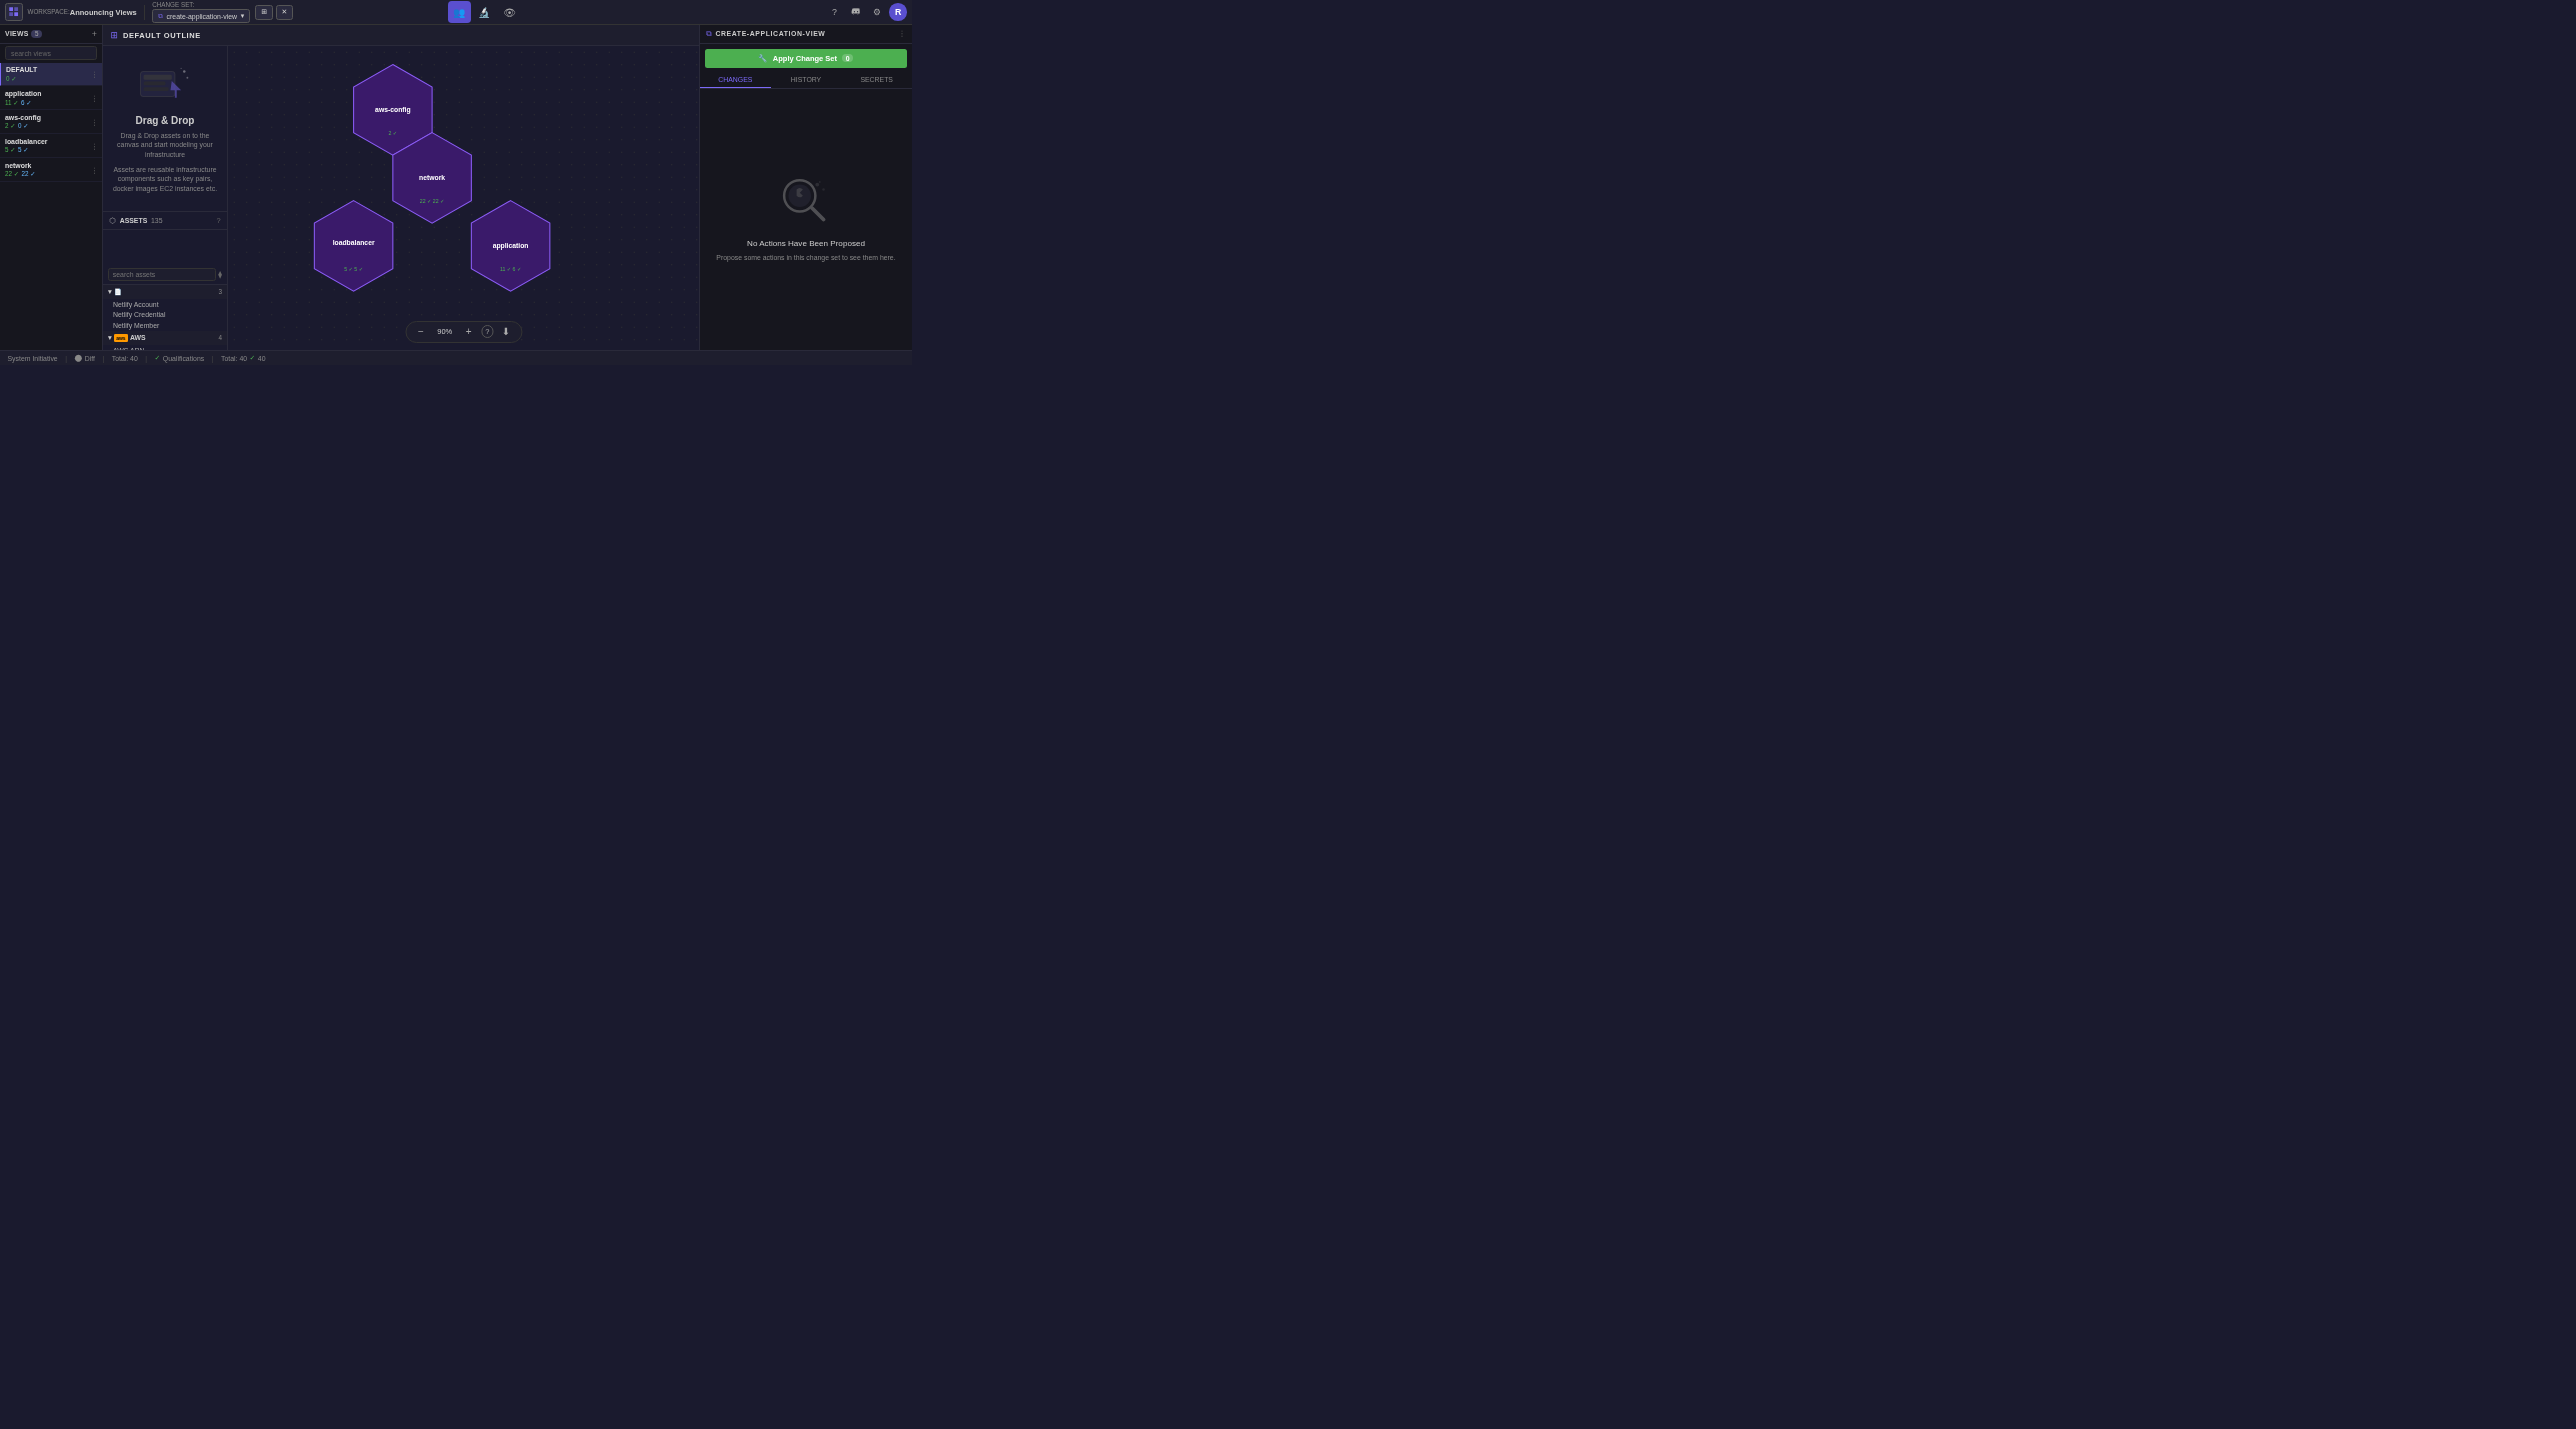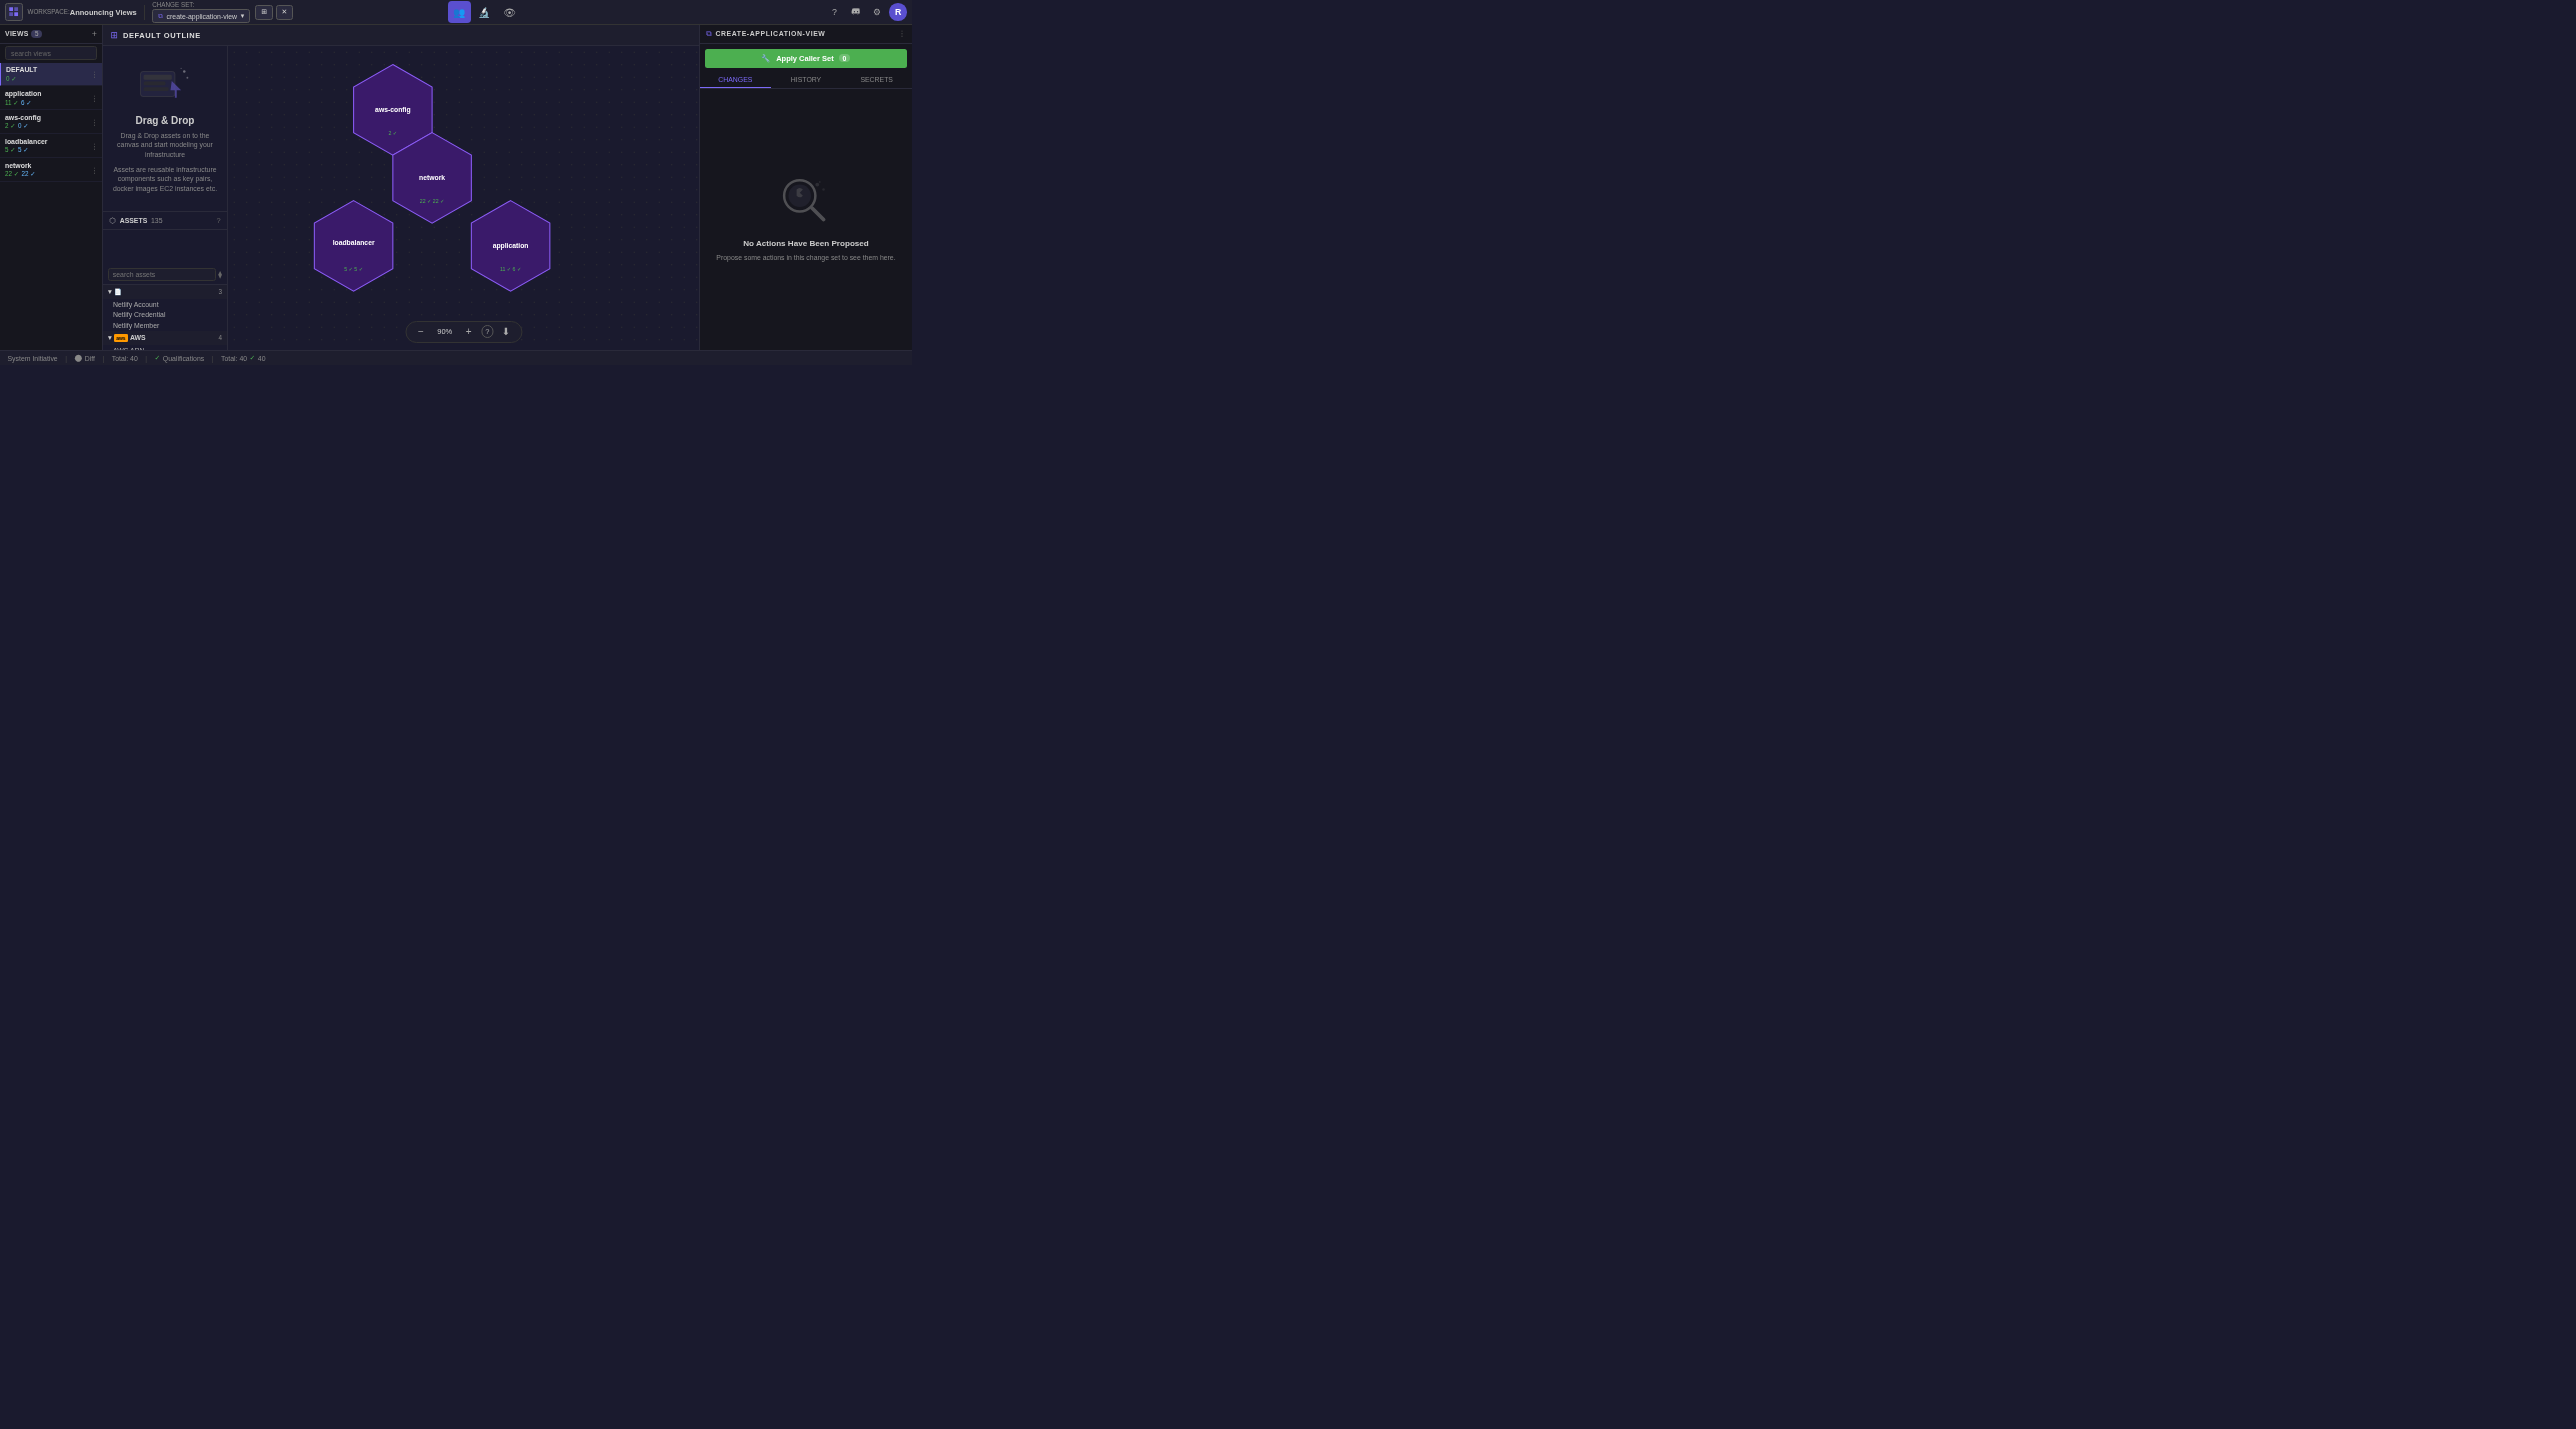--- a/index.html
+++ b/index.html
@@ -76,21 +76,21 @@
     .right-header { display: flex; align-items: center; padding: 3.8px 6.3px; gap: 3.8px; border-bottom: 0.6px solid #2a2a3a; }
     .right-icon { color: #7c6af7; font-size: 7.5px; }
     .right-title { font-size: 6.9px; font-weight: 700; color: #ccc; text-transform: uppercase; letter-spacing: 0.6px; flex: 1; }
     .right-menu { color: #666; cursor: pointer; }
     .apply-btn { margin: 5px; background: #4caf50; border: none; border-radius: 2.5px; color: #fff; padding: 5px 10px; font-size: 7.5px; font-weight: 600; cursor: pointer; display: flex; align-items: center; justify-content: center; gap: 5px; }
     .apply-count { background: rgba(255,255,255,0.2); border-radius: 6.3px; padding: 0.6px 3.8px; font-size: 6.9px; }
     .right-tabs { display: flex; border-bottom: 0.6px solid #2a2a3a; }
     .right-tab { flex: 1; padding: 3.8px; text-align: center; font-size: 6.9px; color: #888; cursor: pointer; border-bottom: 1.3px solid transparent; }
     .right-tab.active { color: #7c6af7; border-bottom-color: #7c6af7; }
     .right-content { flex: 1; display: flex; flex-direction: column; align-items: center; justify-content: center; padding: 12.5px; text-align: center; }
-    .empty-title { font-size: 8.1px; font-weight: 700; color: #ccc; margin-bottom: 5px; }
+    .empty-title { font-size: 8.1px; font-weight: 400; color: #ccc; margin-bottom: 5px; }
     .empty-desc { font-size: 6.9px; color: #888; line-height: 1.4; }
 
     
     .bottombar { height: 15px; background: #1e1e2e; border-top: 0.6px solid #2a2a3a; display: flex; align-items: center; padding: 0 7.5px; gap: 7.5px; font-size: 6.9px; color: #888; }
     .bottom-item { display: flex; align-items: center; gap: 2.5px; }
     .bottom-sep { color: #444; }
     .bottom-green { color: #4caf50; }
   </style>
 </head>
 <body>
@@ -302,21 +302,21 @@
   </div>
 
   <div class="right-panel">
     <div class="right-header">
       <span class="right-icon">⧉</span>
       <span class="right-title">CREATE-APPLICATION-VIEW</span>
       <span class="right-menu">⋮</span>
     </div>
     <button class="apply-btn">
       <span>🔧</span>
-      <span>Apply Caller Set</span>
+      <span>Apply Change Set</span>
       <span class="apply-count">0</span>
     </button>
     <div class="right-tabs">
       <div class="right-tab active">CHANGES</div>
       <div class="right-tab">HISTORY</div>
       <div class="right-tab">SECRETS</div>
     </div>
     <div class="right-content">
 
       <div style="margin-bottom:10px;opacity:0.5;">

